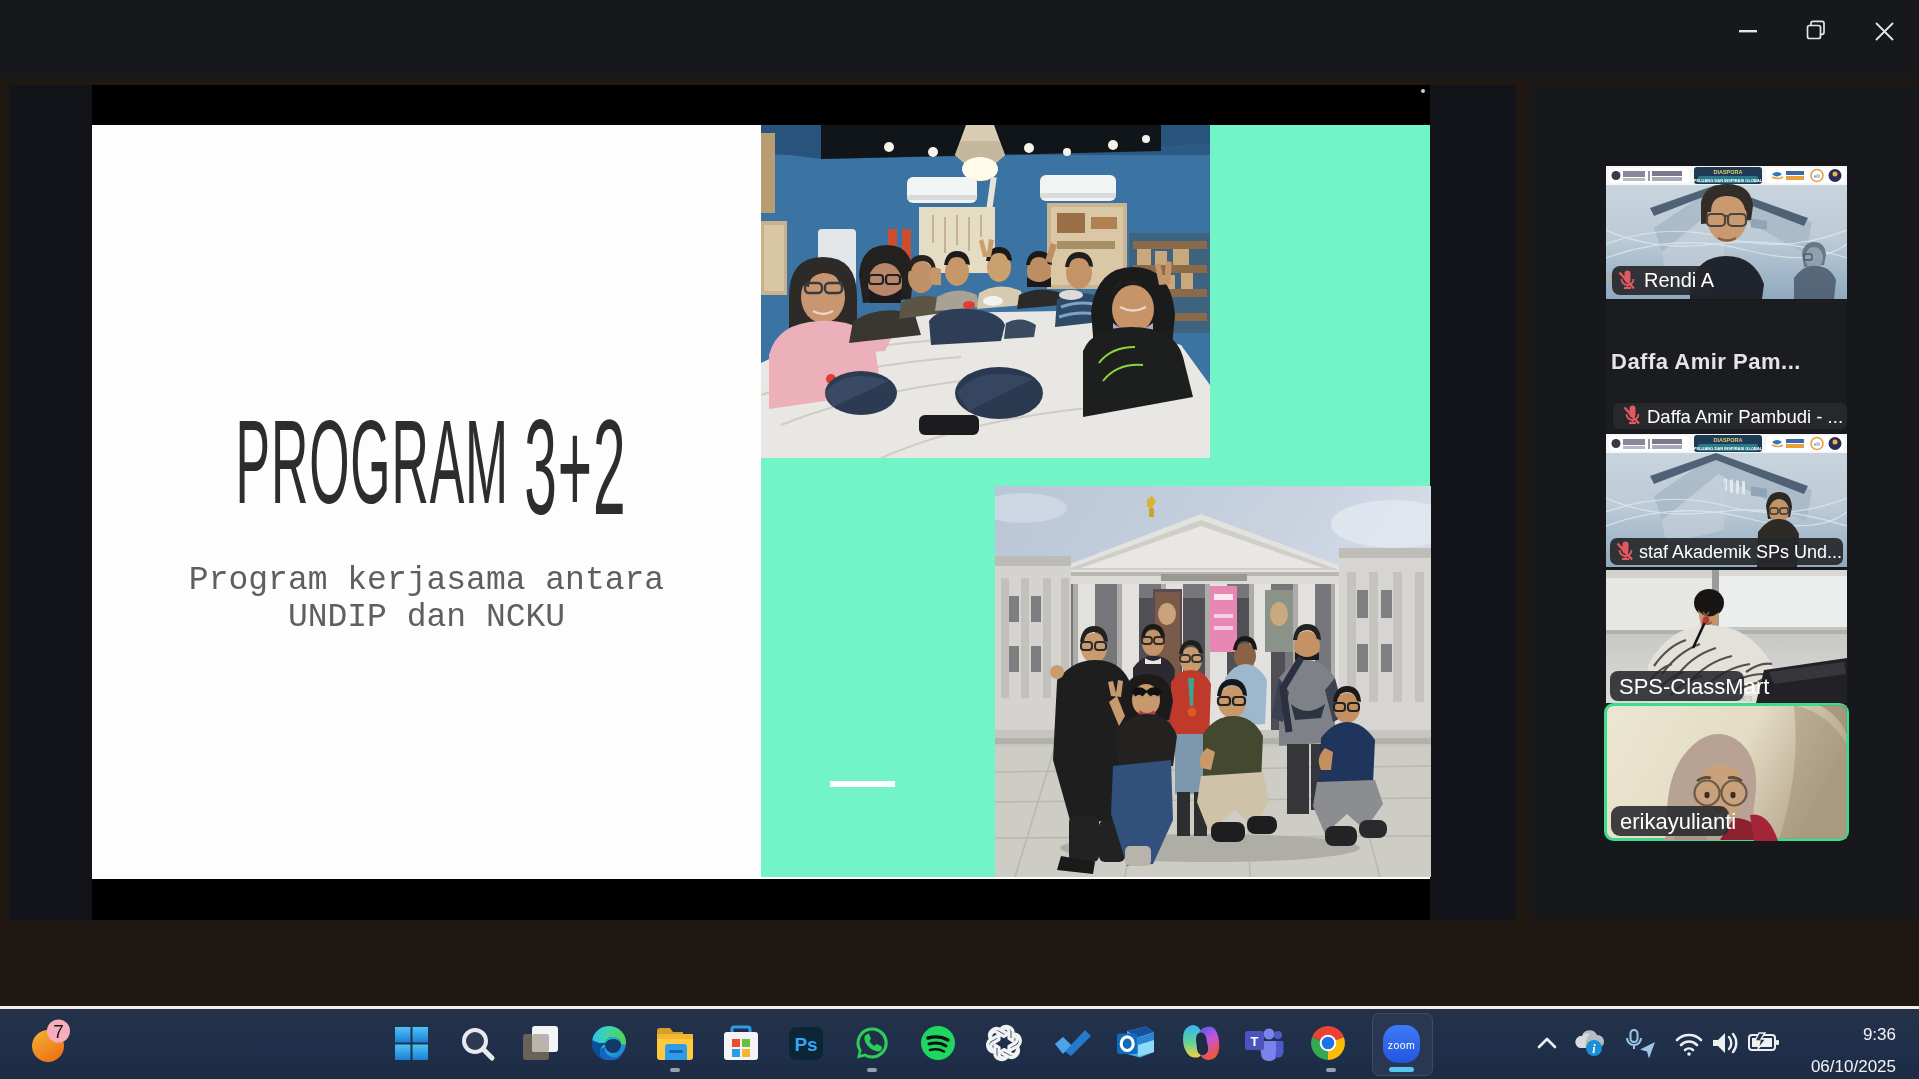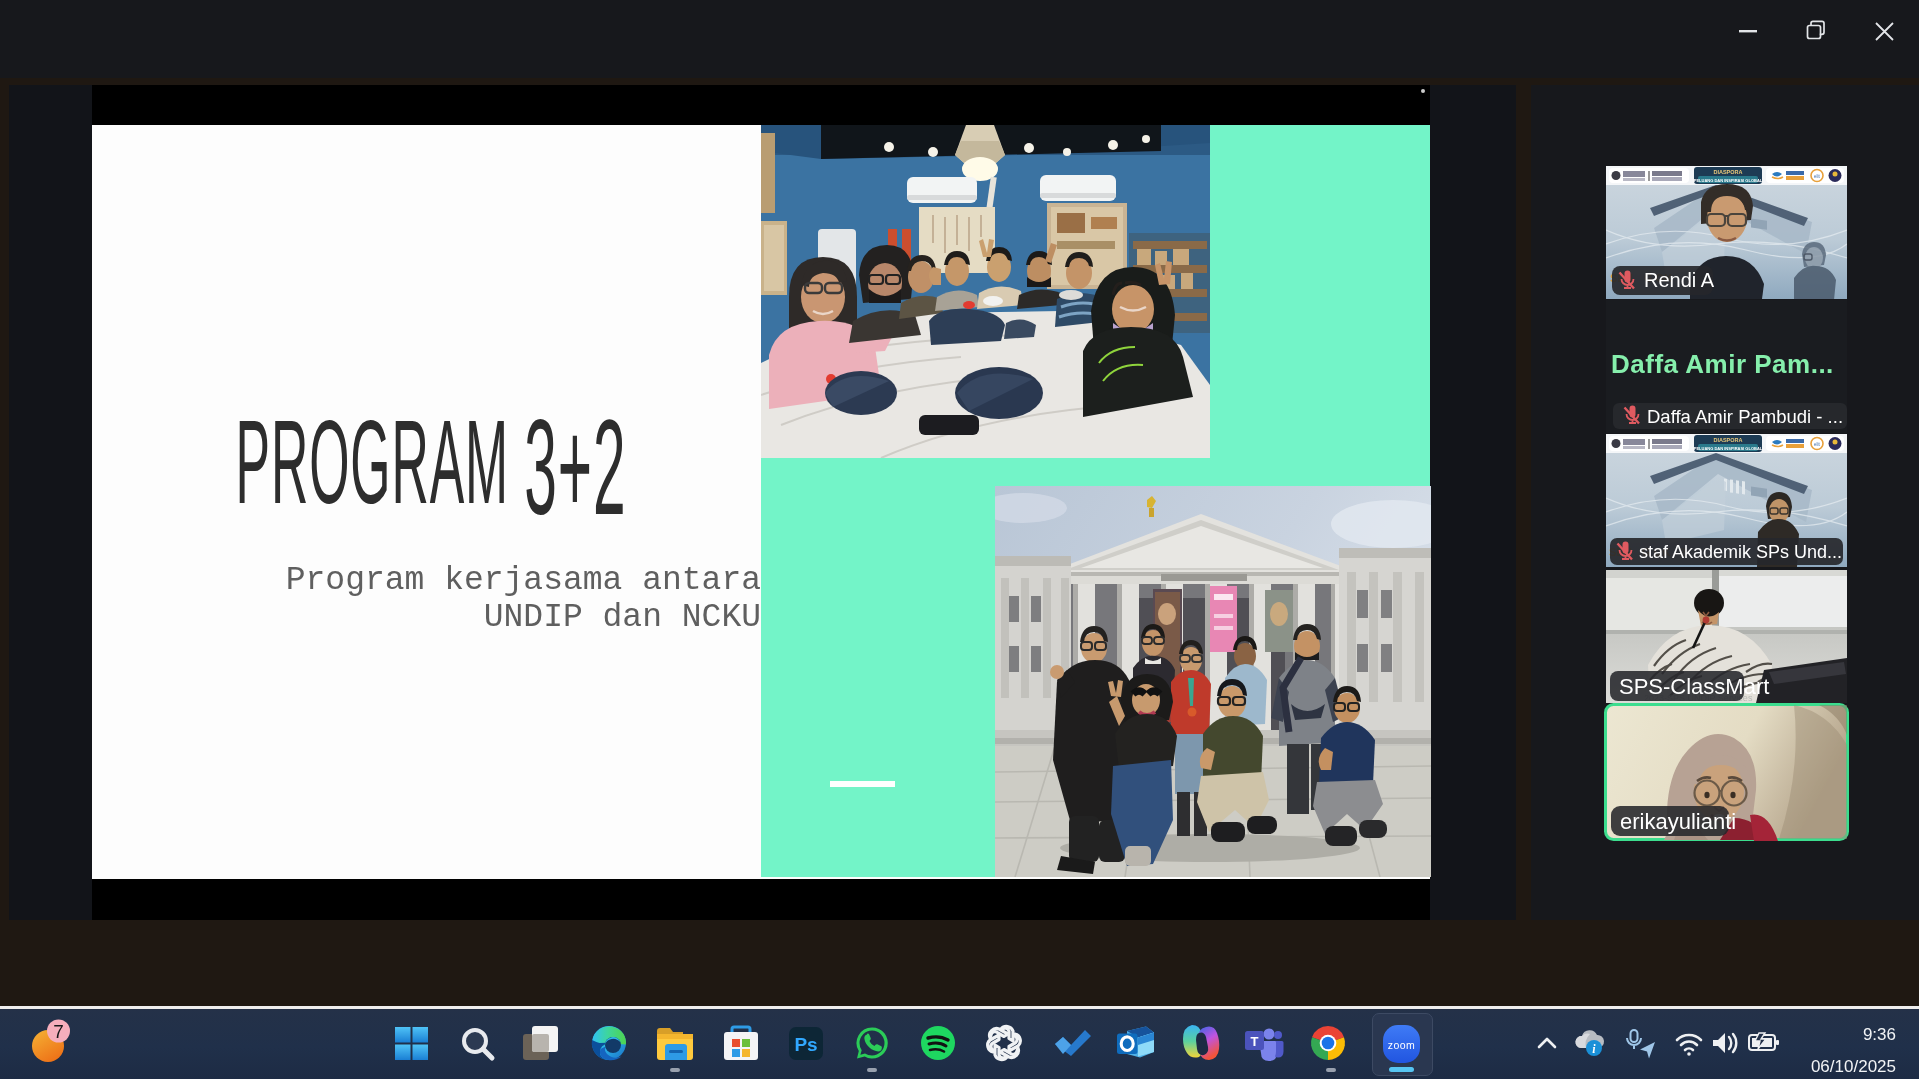--- a/index.html
+++ b/index.html
@@ -343,21 +343,21 @@
     <rect x="330" y="340" width="32" height="20" rx="8" fill="#242426"></rect>
     <rect x="364" y="334" width="28" height="18" rx="8" fill="#2a2a2c"></rect>
   </svg>
 
   <div class="abs" style="left:830px;top:781px;width:65px;height:6px;background:#ffffff;"></div>
 
   <div class="abs" style="left:1421px;top:89px;width:4px;height:4px;border-radius:50%;background:#cccccc;"></div>
 
   <div class="abs" style="left:431px;top:390px;transform:translateX(-50%) scaleX(0.435);transform-origin:center top;font-size:119px;font-weight:400;color:#2d2d2d;letter-spacing:2px;white-space:nowrap;">PROGRAM <span style="font-size:135px;vertical-align:-11px;">3+2</span></div>
 
-  <div class="abs" style="left:92px;top:562px;width:669px;text-align:right;font-family:'Liberation Mono',monospace;font-size:33px;line-height:37px;color:#5f5f5f;">Program kerjasama antara<br>UNDIP dan NCKU</div>
+  <div class="abs" style="left:92px;top:562px;width:669px;text-align:center;font-family:'Liberation Mono',monospace;font-size:33px;line-height:37px;color:#5f5f5f;">Program kerjasama antara<br>UNDIP dan NCKU</div>
 
   <svg class="abs" style="left:1606px;top:166px;" width="241" height="133" viewBox="0 0 241 133">
     <defs>
       <linearGradient id="vbg" x1="0" y1="0" x2="0" y2="1">
         <stop offset="0" stop-color="#cdd7df"></stop>
           <stop offset="0.55" stop-color="#bccbd7"></stop>
           <stop offset="1" stop-color="#8fa9bf"></stop>
       </linearGradient>
       <g id="diasporabg">
         <rect width="241" height="133" fill="url(#vbg)"></rect>
@@ -425,21 +425,21 @@
     <rect x="6" y="100" width="101" height="29" rx="8" fill="#26272b" opacity="0.92"></rect>
     <g transform="translate(12,106)">
       <path d="M6.5,1.5 a3,3 0 0 1 6,0 l0,6 a3,3 0 0 1 -6,0 z" fill="#e05a60"></path>
       <path d="M3.5,7 a6,6 0 0 0 12,0 M9.5,13 l0,3 M6,16 l7,0" stroke="#e05a60" stroke-width="1.8" fill="none"></path>
       <line x1="1.5" y1="0.5" x2="16" y2="16.5" stroke="#e05a60" stroke-width="2.4"></line>
     </g>
     <text x="38" y="121" font-size="20" fill="#ffffff" font-family="Liberation Sans">Rendi A</text>
   </svg>
 
   <div class="abs" style="left:1606px;top:300px;width:241px;height:133px;background:#1a1c20;"></div>
-  <div class="abs" style="left:1611px;top:349px;width:236px;overflow:hidden;white-space:nowrap;font-size:26px;font-weight:bold;color:#86efac;letter-spacing:0.5px;">Daffa Amir Pam...</div>
+  <div class="abs" style="left:1611px;top:349px;width:236px;overflow:hidden;white-space:nowrap;font-size:22px;font-weight:bold;color:#e5e5e5;letter-spacing:0.5px;">Daffa Amir Pam...</div>
   <svg class="abs" style="left:1613px;top:403px;" width="234" height="26" viewBox="0 0 234 26">
     <rect width="234" height="26" rx="6" fill="#26282c"></rect>
     <g transform="translate(10,4)">
       <path d="M6.5,1.5 a3,3 0 0 1 6,0 l0,6 a3,3 0 0 1 -6,0 z" fill="#e05a60"></path>
       <path d="M3.5,7 a6,6 0 0 0 12,0 M9.5,13 l0,3 M6,16 l7,0" stroke="#e05a60" stroke-width="1.8" fill="none"></path>
       <line x1="1.5" y1="0.5" x2="16" y2="16.5" stroke="#e05a60" stroke-width="2.4"></line>
     </g>
     <text x="34" y="19.5" font-size="18.5" fill="#ffffff" font-family="Liberation Sans">Daffa Amir Pambudi - ...</text>
   </svg>
 

